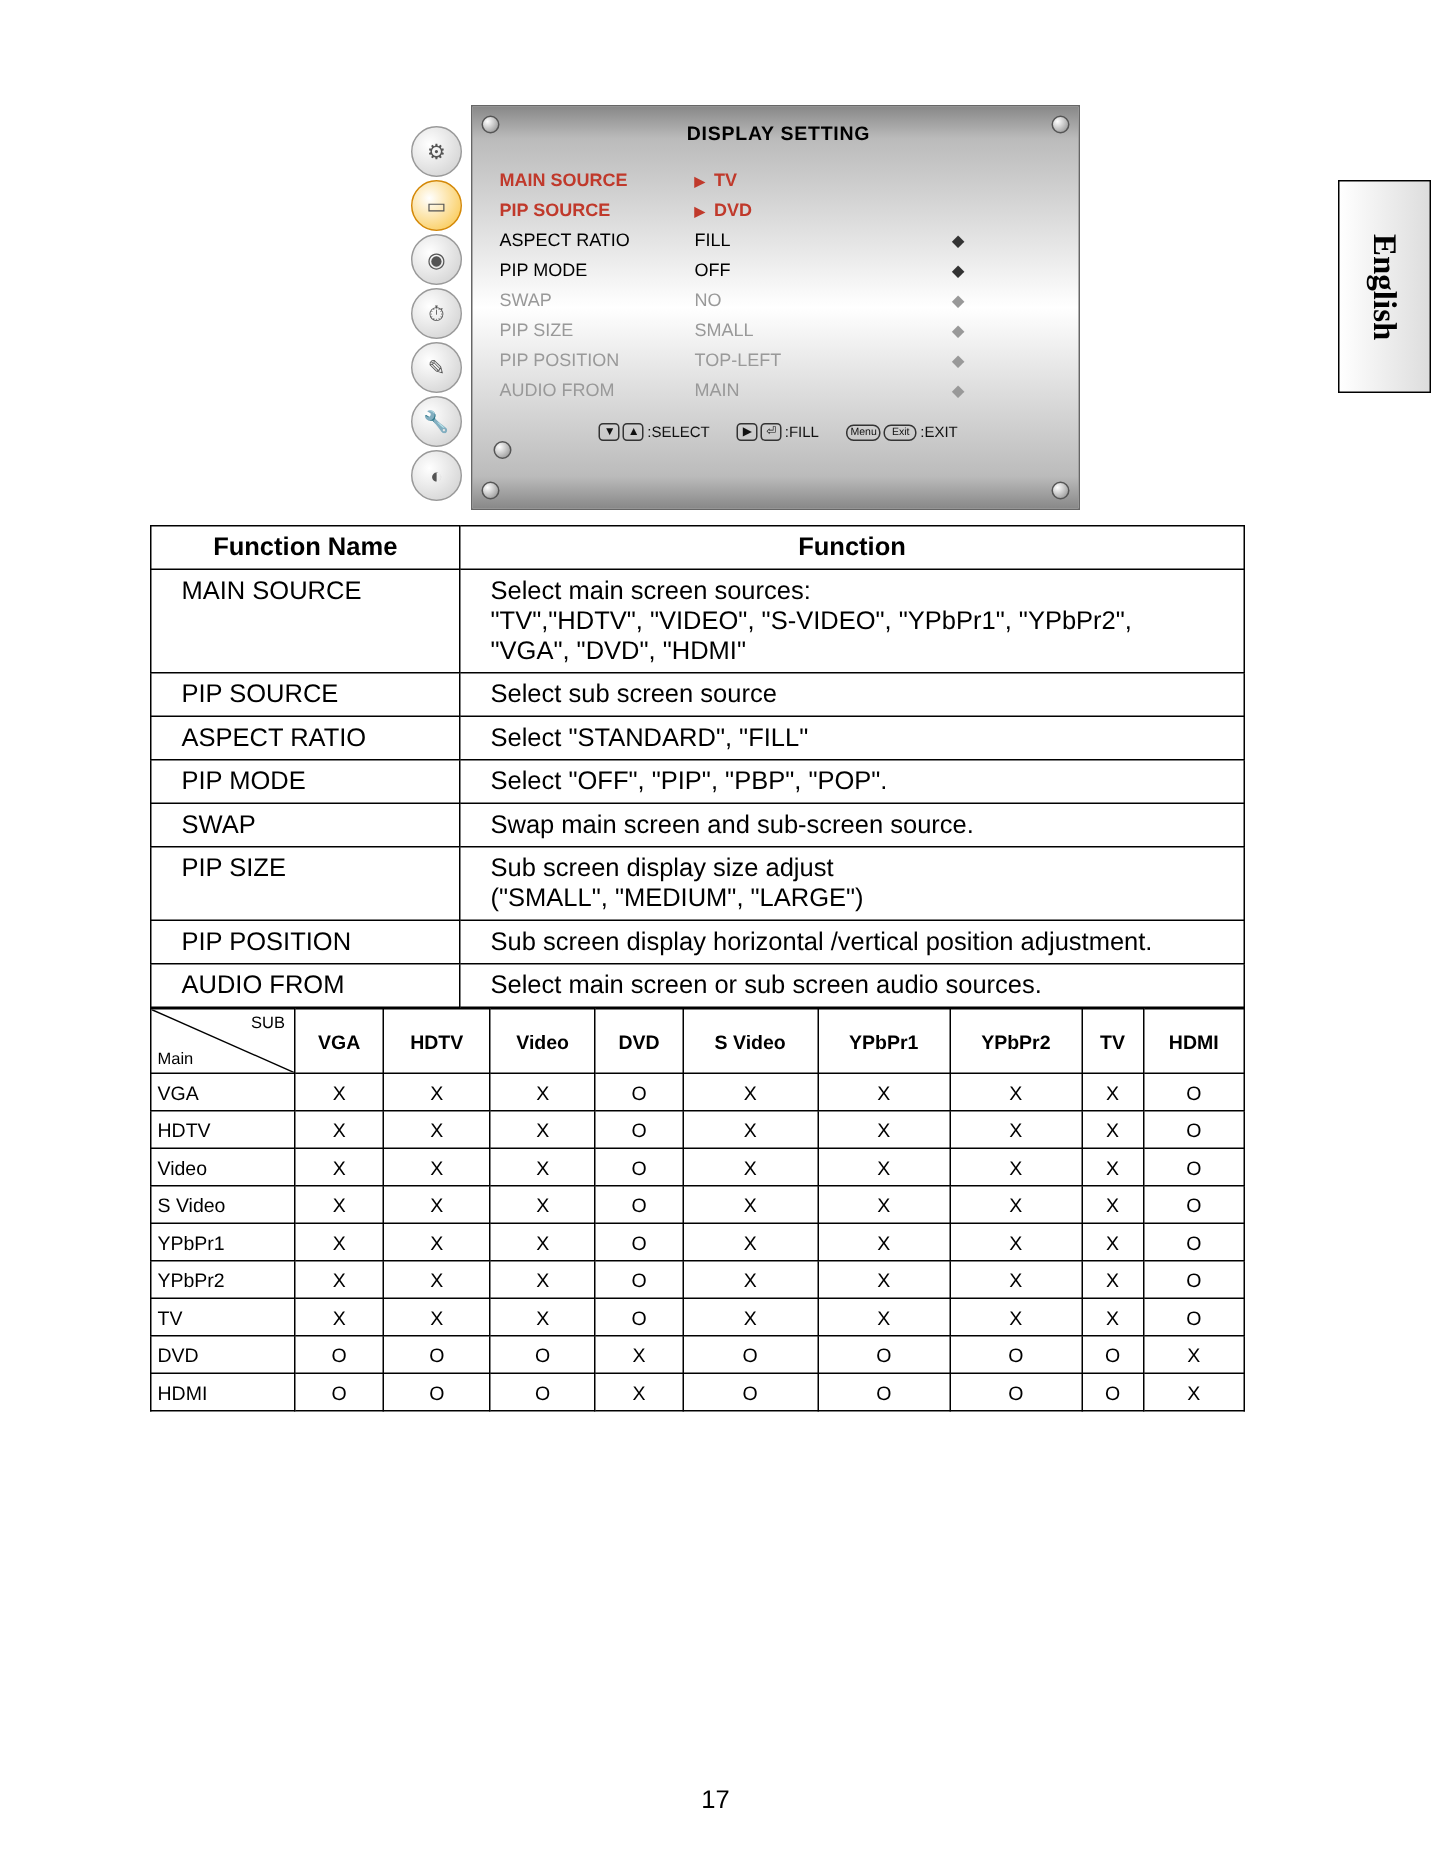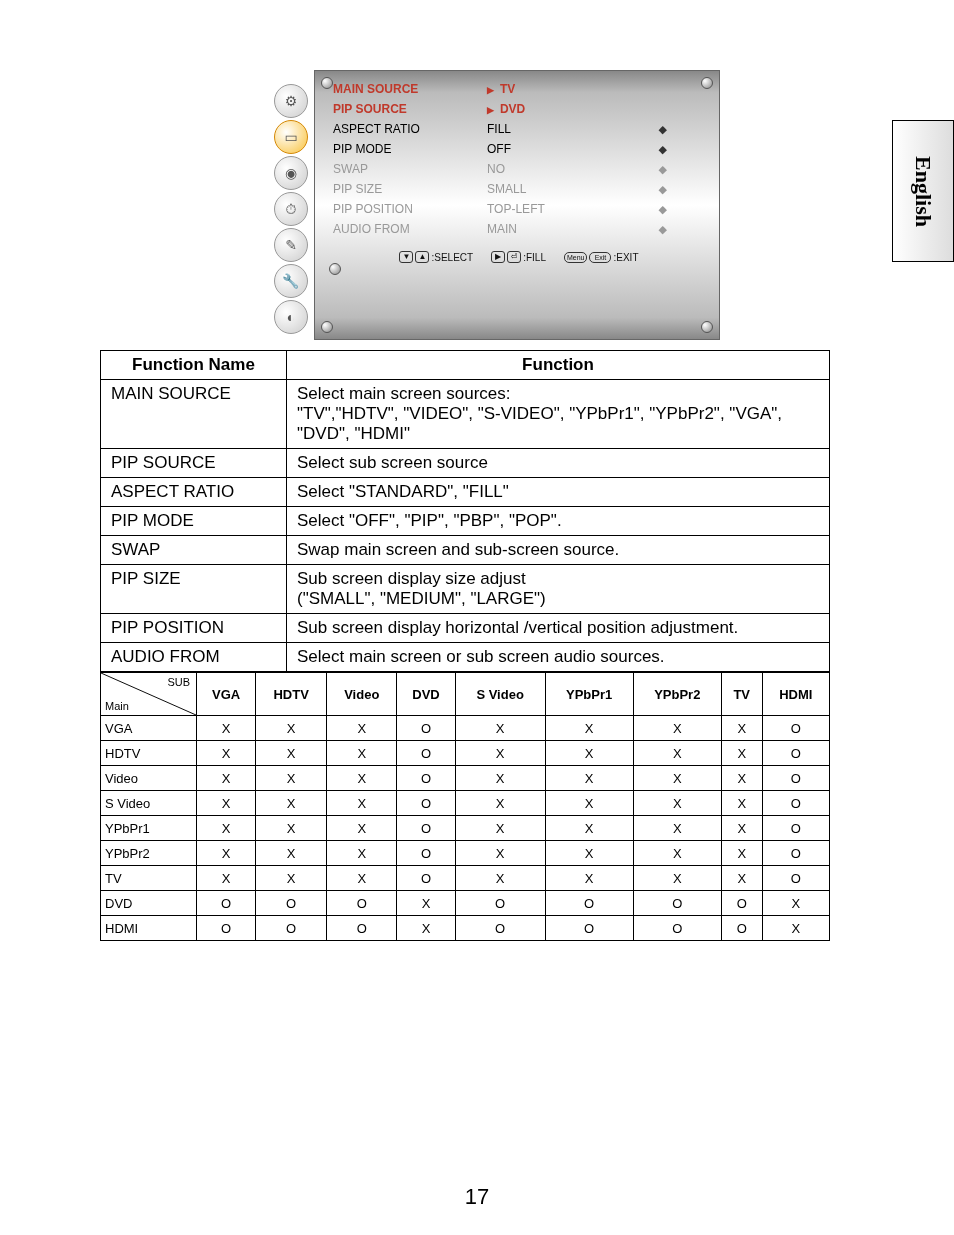--- a/index.html
+++ b/index.html
@@ -100,21 +100,21 @@
     margin-bottom: 14px;
     margin-top: 2px;
   }
   .osd-row {
     display: flex;
     align-items: center;
     font-size: 12px;
     padding: 3px 4px;
   }
   .osd-row .label { width: 130px; }
-  .osd-row .value { width: 140px; margin-left: 24px; }
+  .osd-row .value { width: 140px; }
   .osd-row .ind { width: 40px; text-align: right; color:#333; font-size: 11px; }
   .osd-row.hl .label, .osd-row.hl .value { color: #c0392b; font-weight: bold; }
   .osd-row.dim .label, .osd-row.dim .value, .osd-row.dim .ind { color: #999; }
   .osd-row .arrow { margin-right: 6px; font-size: 9px; }
   .osd-footer {
     display: flex;
     justify-content: center;
     gap: 18px;
     font-size: 10px;
     margin-top: 12px;
@@ -143,21 +143,21 @@
   }
 
   
   table.func {
     width: 730px;
     border-collapse: collapse;
     margin-top: 0;
   }
   table.func th, table.func td {
     border: 1.5px solid #000;
-    padding: 4px 10px;
+    padding: 4px 20px;
     font-size: 17px;
     text-align: left;
     vertical-align: top;
   }
   table.func th {
     font-weight: bold;
     text-align: center;
   }
   table.func td.name { width: 165px; }
   .justify { text-align: justify; text-justify: inter-word; }
@@ -190,21 +190,21 @@
     position: relative;
     height: 42px;
     text-align: left;
     font-weight: normal;
   }
   .diag svg { position:absolute; top:0; left:0; width:100%; height:100%; }
   .diag .sub { position:absolute; top:3px; right:6px; font-size:11px;}
   .diag .main { position:absolute; bottom:3px; left:4px; font-size:11px;}
   .pagenum {
     text-align: center;
-    font-size: 22px;
+    font-size: 17px;
     position: absolute;
     bottom: 25px;
     left: 0; right: 0;
   }
 </style>
 </head>
 <body>
 
 <div class="page">
 
@@ -219,20 +219,21 @@
           <div class="osd-icon">◉</div>
           <div class="osd-icon">⏱</div>
           <div class="osd-icon">✎</div>
           <div class="osd-icon">🔧</div>
           <div class="osd-icon">◐</div>
         </div>
       <div class="osd-panel">
         <span class="osd-corner-tr"></span>
           <span class="osd-corner-bl"></span>
           <span class="osd-corner-br"></span>
+        <div class="osd-title">DISPLAY SETTING</div>
         <div id="osd-rows">
             <div class="osd-row hl">
               <span class="label">MAIN SOURCE</span>
               <span class="value"><span class="arrow">▶</span>TV</span>
               <span class="ind"></span>
             </div>
             <div class="osd-row hl">
               <span class="label">PIP SOURCE</span>
               <span class="value"><span class="arrow">▶</span>DVD</span>
               <span class="ind"></span>

